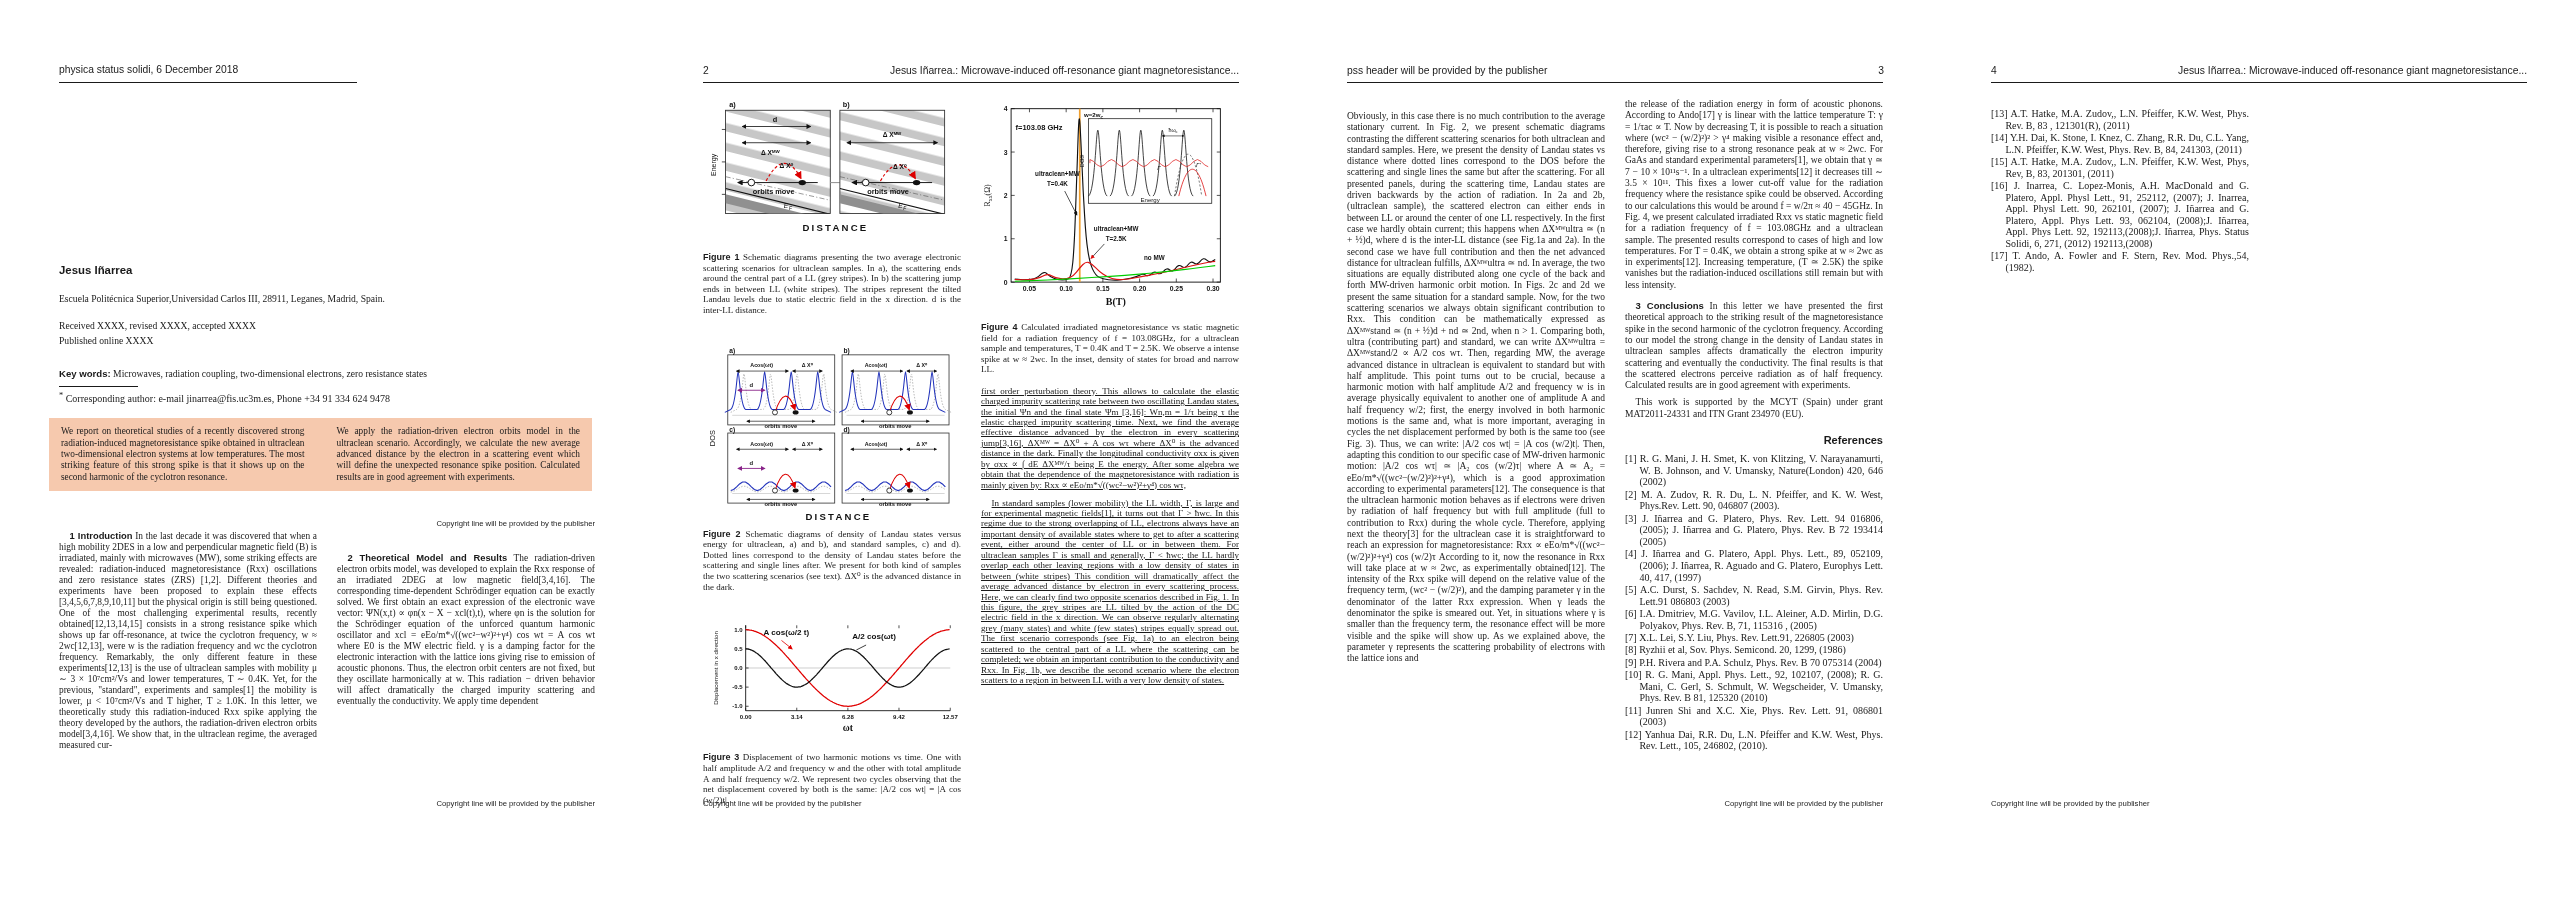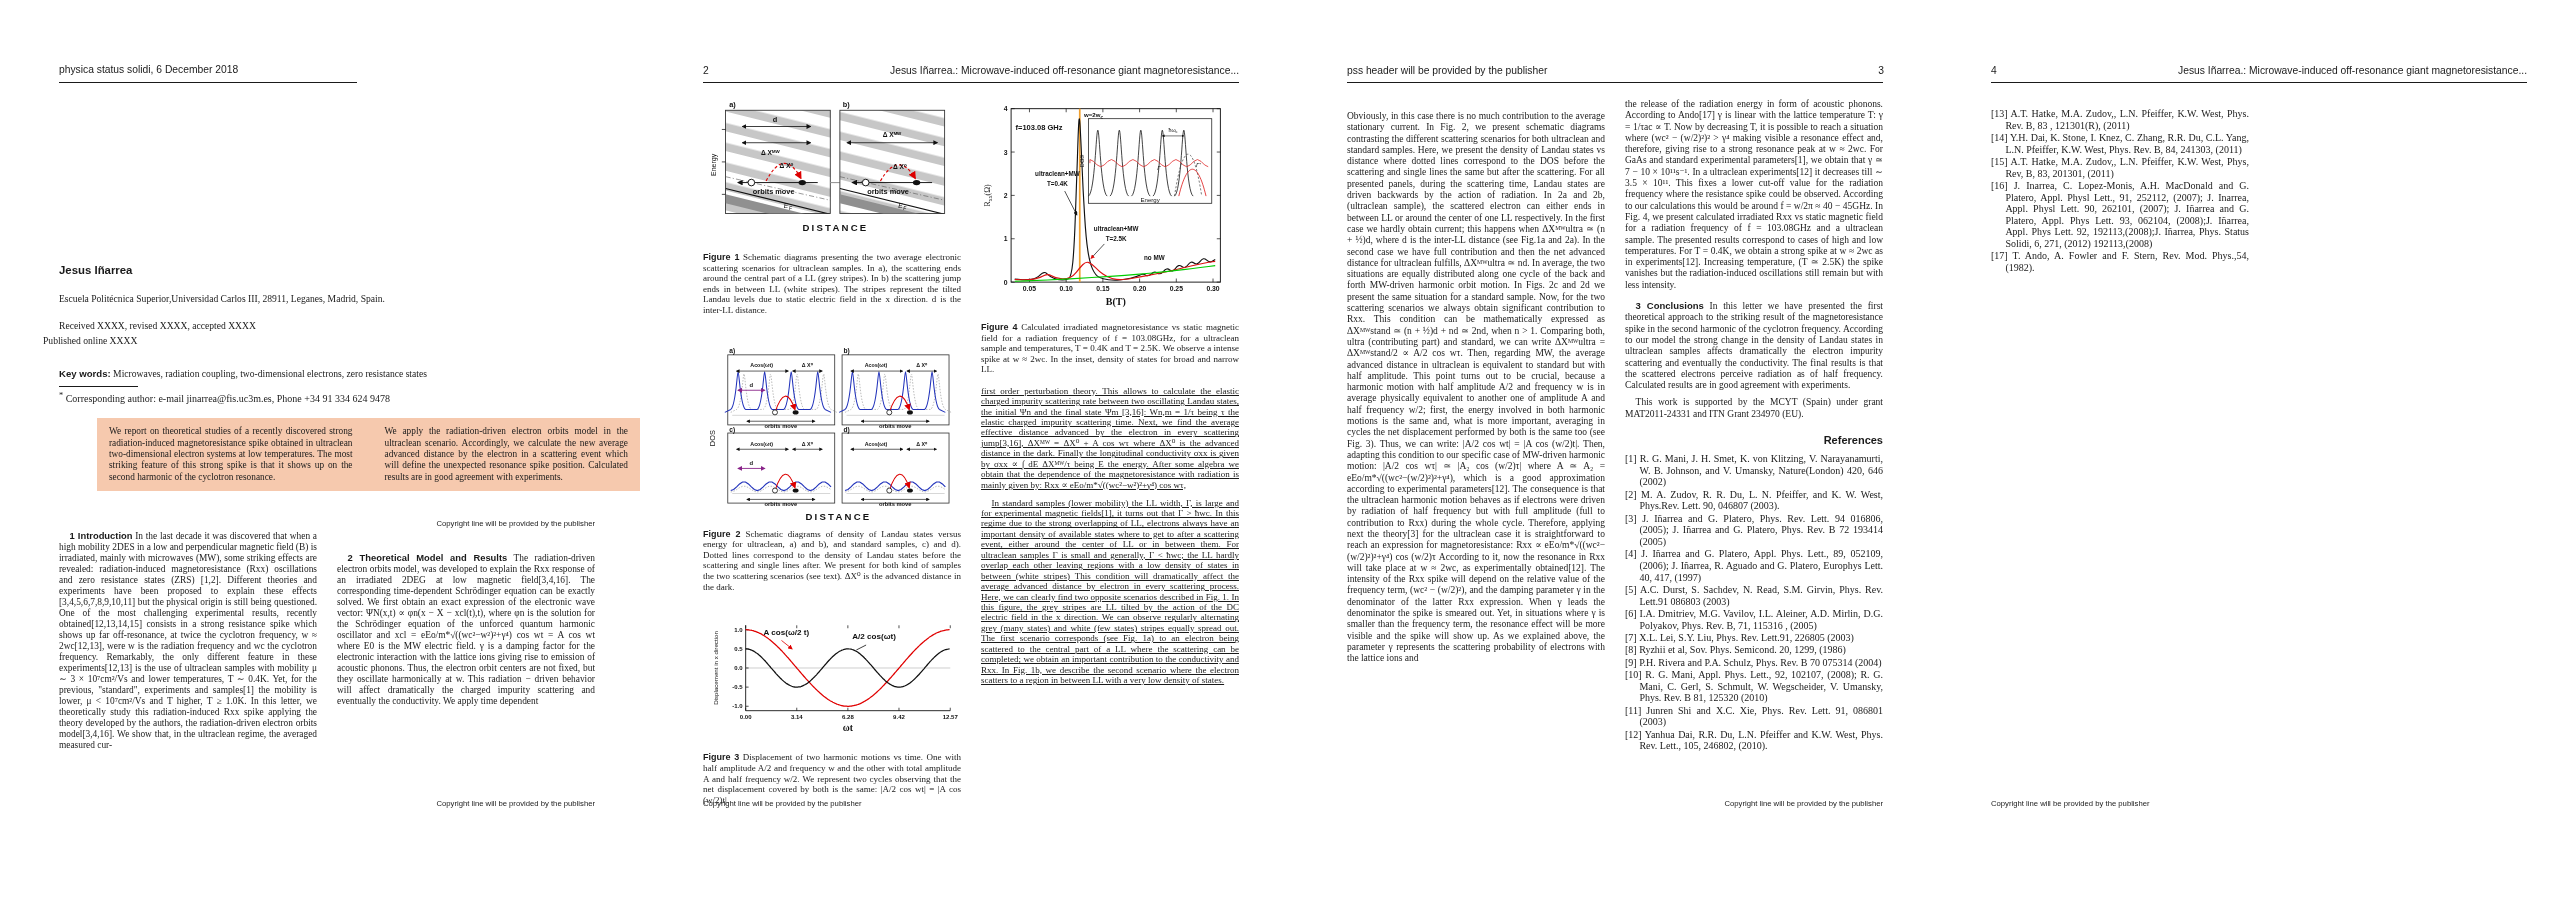--- a/index.html
+++ b/index.html
@@ -41,31 +41,31 @@
 <div class="stamp">arXiv:1109.5946v2  [cond-mat.mes-hall]  24 Aug 2012</div>
 
 <div class="page" id="p1" style="left:0;">
   <div class="abs sans hdr" style="left:59px;top:64px;">physica status solidi,  6 December 2018</div>
   <div class="abs hdr-rule" style="left:59px;top:82px;width:298px;"></div>
 
 
   <div class="abs sans author" style="left:59px;top:264px;">Jesus Iñarrea</div>
   <div class="abs small" style="left:59px;top:293px;width:486px;">Escuela Politécnica Superior,Universidad Carlos III, 28911, Leganes, Madrid, Spain.</div>
   <div class="abs small" style="left:59px;top:320px;">Received XXXX, revised XXXX, accepted XXXX</div>
-  <div class="abs small" style="left:43px;top:335px;">Published online XXXX</div>
+  <div class="abs small" style="left:59px;top:335px;">Published online XXXX</div>
 
   <div class="abs" style="left:59px;top:368px;width:532px;font-size:9.6px;">
     <span class="sec-head" style="font-size:9.6px;">Key words:</span><span> Microwaves, radiation coupling, two-dimensional electrons, zero resistance states</span>
   </div>
   <div class="abs" style="left:59px;top:386px;width:79px;border-top:1.2px solid #1a1a1a;"></div>
   <div class="abs fnote" style="left:59px;top:391px;width:532px;">
     <sup>*</sup><span> Corresponding author: e-mail jinarrea@fis.uc3m.es, Phone +34 91 334 624 9478</span>
   </div>
 
-  <div class="abs abstract-box" style="left:49px;top:418px;width:519px;padding:8.4px 12px;display:flex;gap:32px;margin-left:48px;">
+  <div class="abs abstract-box" style="left:49px;top:418px;width:519px;padding:8.4px 12px;display:flex;gap:32px;">
     <div class="col-a" style="width:250px;">We report on theoretical studies of a recently discovered strong radiation-induced magnetoresistance spike obtained in ultraclean two-dimensional electron systems at low temperatures. The most striking feature of this strong spike is that it shows up on the second harmonic of the cyclotron resonance.</div>
     <div class="col-a" style="width:250px;">We apply the radiation-driven electron orbits model in the ultraclean scenario. Accordingly, we calculate the new average advanced distance by the electron in a scattering event which will define the unexpected resonance spike position. Calculated results are in good agreement with experiments.</div>
   </div>
   <div class="abs copy" style="left:337px;top:519px;width:258px;text-align:right;">Copyright line will be provided by the publisher</div>
 
   <div class="abs body-txt" style="left:59px;top:530px;width:258px;">
     <p class="par"><span class="sec-head">1  Introduction</span><span> In the last decade it was discovered that when a high mobility 2DES in a low and perpendicular magnetic field (B) is irradiated, mainly with microwaves (MW), some striking effects are revealed: radiation-induced magnetoresistance (Rxx) oscillations and zero resistance states (ZRS) [1,2]. Different theories and experiments have been proposed to explain these effects [3,4,5,6,7,8,9,10,11] but the physical origin is still being questioned. One of the most challenging experimental results, recently obtained[12,13,14,15] consists in a strong resistance spike which shows up far off-resonance, at twice the cyclotron frequency, w ≈ 2wc[12,13], were w is the radiation frequency and wc the cyclotron frequency. Remarkably, the only different feature in these experiments[12,13] is the use of ultraclean samples with mobility μ ∼ 3 × 10⁷cm²/Vs and lower temperatures, T ∼ 0.4K. Yet, for the previous, "standard", experiments and samples[1] the mobility is lower, μ &lt; 10⁷cm²/Vs and T higher, T ≥ 1.0K. In this letter, we theoretically study this radiation-induced Rxx spike applying the theory developed by the authors, the radiation-driven electron orbits model[3,4,16]. We show that, in the ultraclean regime, the averaged measured cur-</span></p>
   </div>
   <div class="abs body-txt" style="left:337px;top:541px;width:258px;">
     <p class="par" style="margin-top:10.6px;"><span class="sec-head">2  Theoretical Model and Results</span><span> The radiation-driven electron orbits model, was developed to explain the Rxx response of an irradiated 2DEG at low magnetic field[3,4,16]. The corresponding time-dependent Schrödinger equation can be exactly solved. We first obtain an exact expression of the electronic wave vector: ΨN(x,t) ∝ φn(x − X − xcl(t),t), where φn is the solution for the Schrödinger equation of the unforced quantum harmonic oscillator and xcl = eEo/m*√((wc²−w²)²+γ⁴) cos wt = A cos wt where E0 is the MW electric field. γ is a damping factor for the electronic interaction with the lattice ions giving rise to emission of acoustic phonons. Thus, the electron orbit centers are not fixed, but they oscillate harmonically at w. This radiation − driven behavior will affect dramatically the charged impurity scattering and eventually the conductivity. We apply time dependent</span></p>

